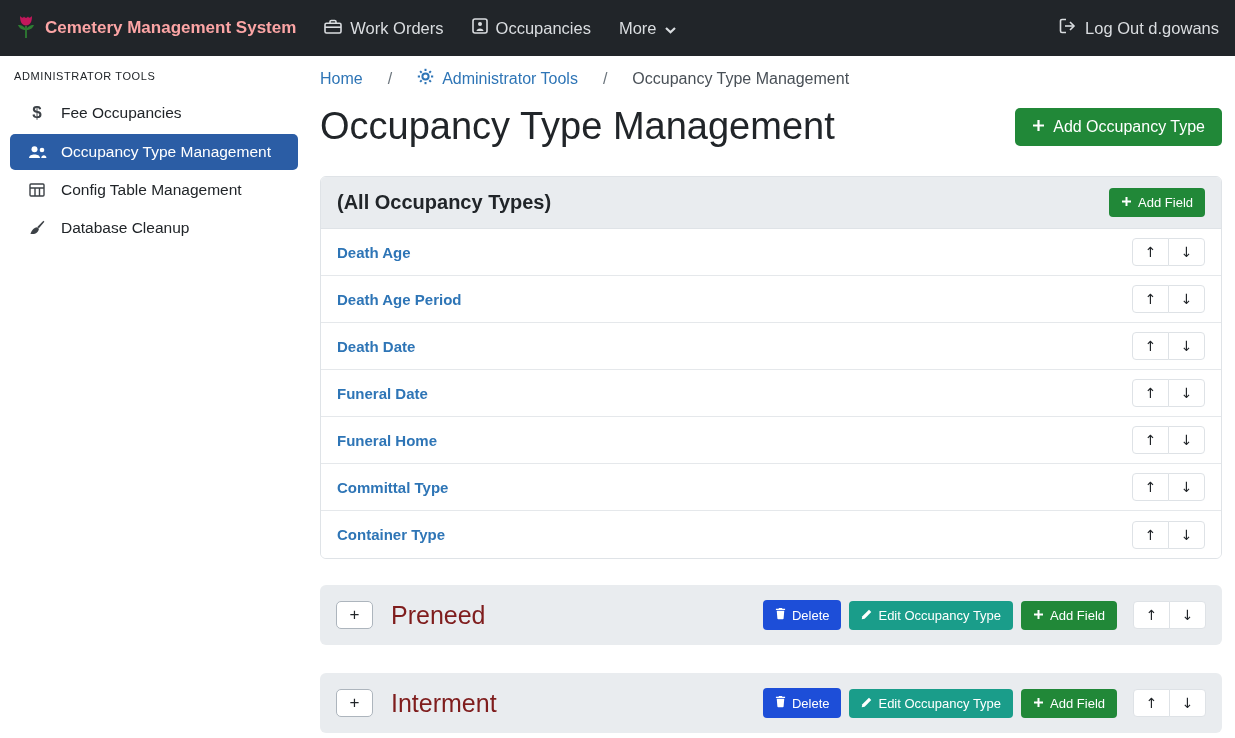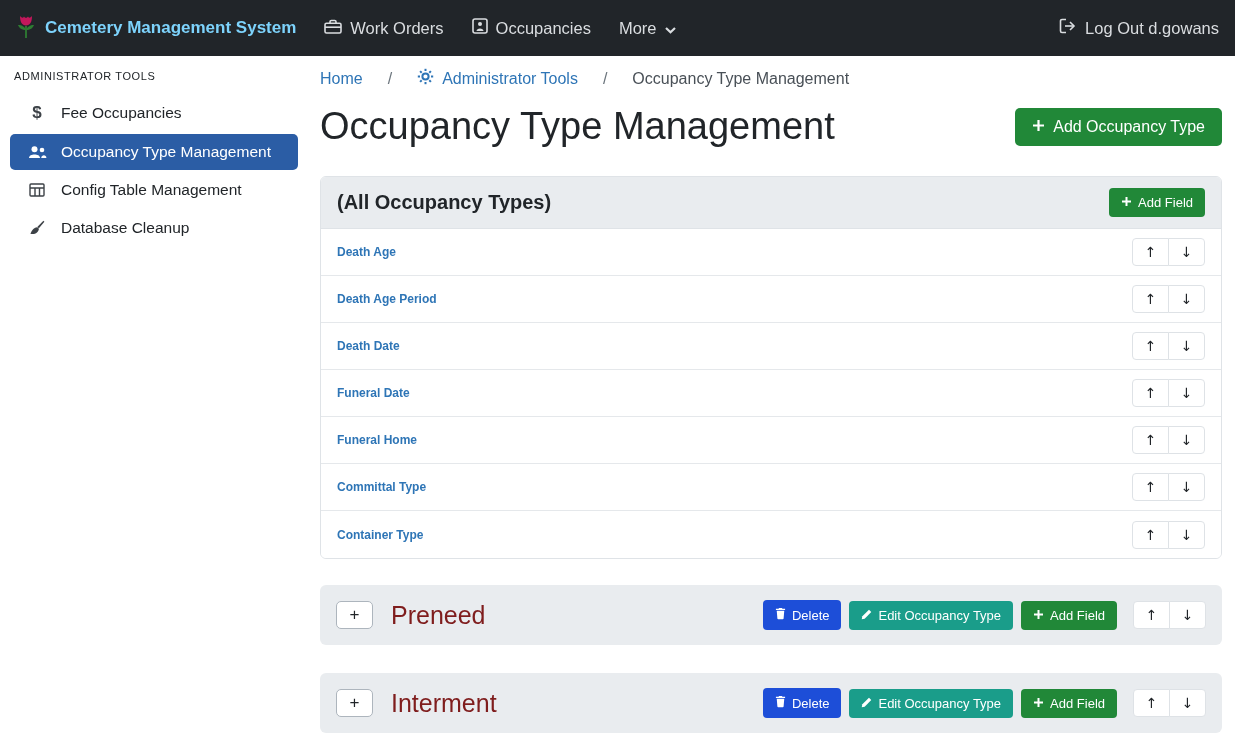--- a/index.html
+++ b/index.html
@@ -12,21 +12,21 @@
   }
   button { font-family: inherit; cursor: pointer; }
 
   
   .navbar {
     height: 56px; background: #212529;
     display: flex; align-items: center;
     padding: 0 16px;
   }
   .brand-wrap { display:flex; align-items:center; gap:9px; }
-  .brand { color:#7dd3fc; font-weight:700; font-size:17px; white-space:nowrap; }
+  .brand { color:#fca5a5; font-weight:700; font-size:17px; white-space:nowrap; }
   .nav-links { display:flex; align-items:center; margin-left:28px; gap:28px; }
   .nav-item {
     display:flex; align-items:center; gap:8px;
     color:#dadde0; font-size:16.5px; text-decoration:none; cursor:pointer; white-space:nowrap;
   }
   .logout { margin-left:auto; }
 
   
   .layout { display:flex; height:688px; }
 
@@ -69,21 +69,21 @@
     background:#e9ecef; padding:11px 16px;
     display:flex; justify-content:space-between; align-items:center;
     border-bottom:1px solid #dfe3e7;
   }
   .card-title { font-size:20px; font-weight:600; color:#212529; }
   .field-row {
     display:flex; justify-content:space-between; align-items:center;
     padding:9px 16px; border-bottom:1px solid #e5e8eb; background:#fff; height:47px;
   }
   .field-row:last-child { border-bottom:none; }
-  .field-link { color:#2e75b6; font-weight:700; font-size:12px; text-decoration:none; cursor:pointer; }
+  .field-link { color:#2e75b6; font-weight:700; font-size:15px; text-decoration:none; cursor:pointer; }
 
   .arrow-group { display:inline-flex; }
   .arrow-btn {
     width:37px; height:28px; background:#fff; border:1px solid #dee2e6;
     color:#212529; font-size:14px; line-height:1;
     display:flex; align-items:center; justify-content:center;
     font-family:"DejaVu Sans", sans-serif;
   }
   .arrow-btn.up { border-radius:4px 0 0 4px; }
   .arrow-btn.down { border-radius:0 4px 4px 0; margin-left:-1px; }

